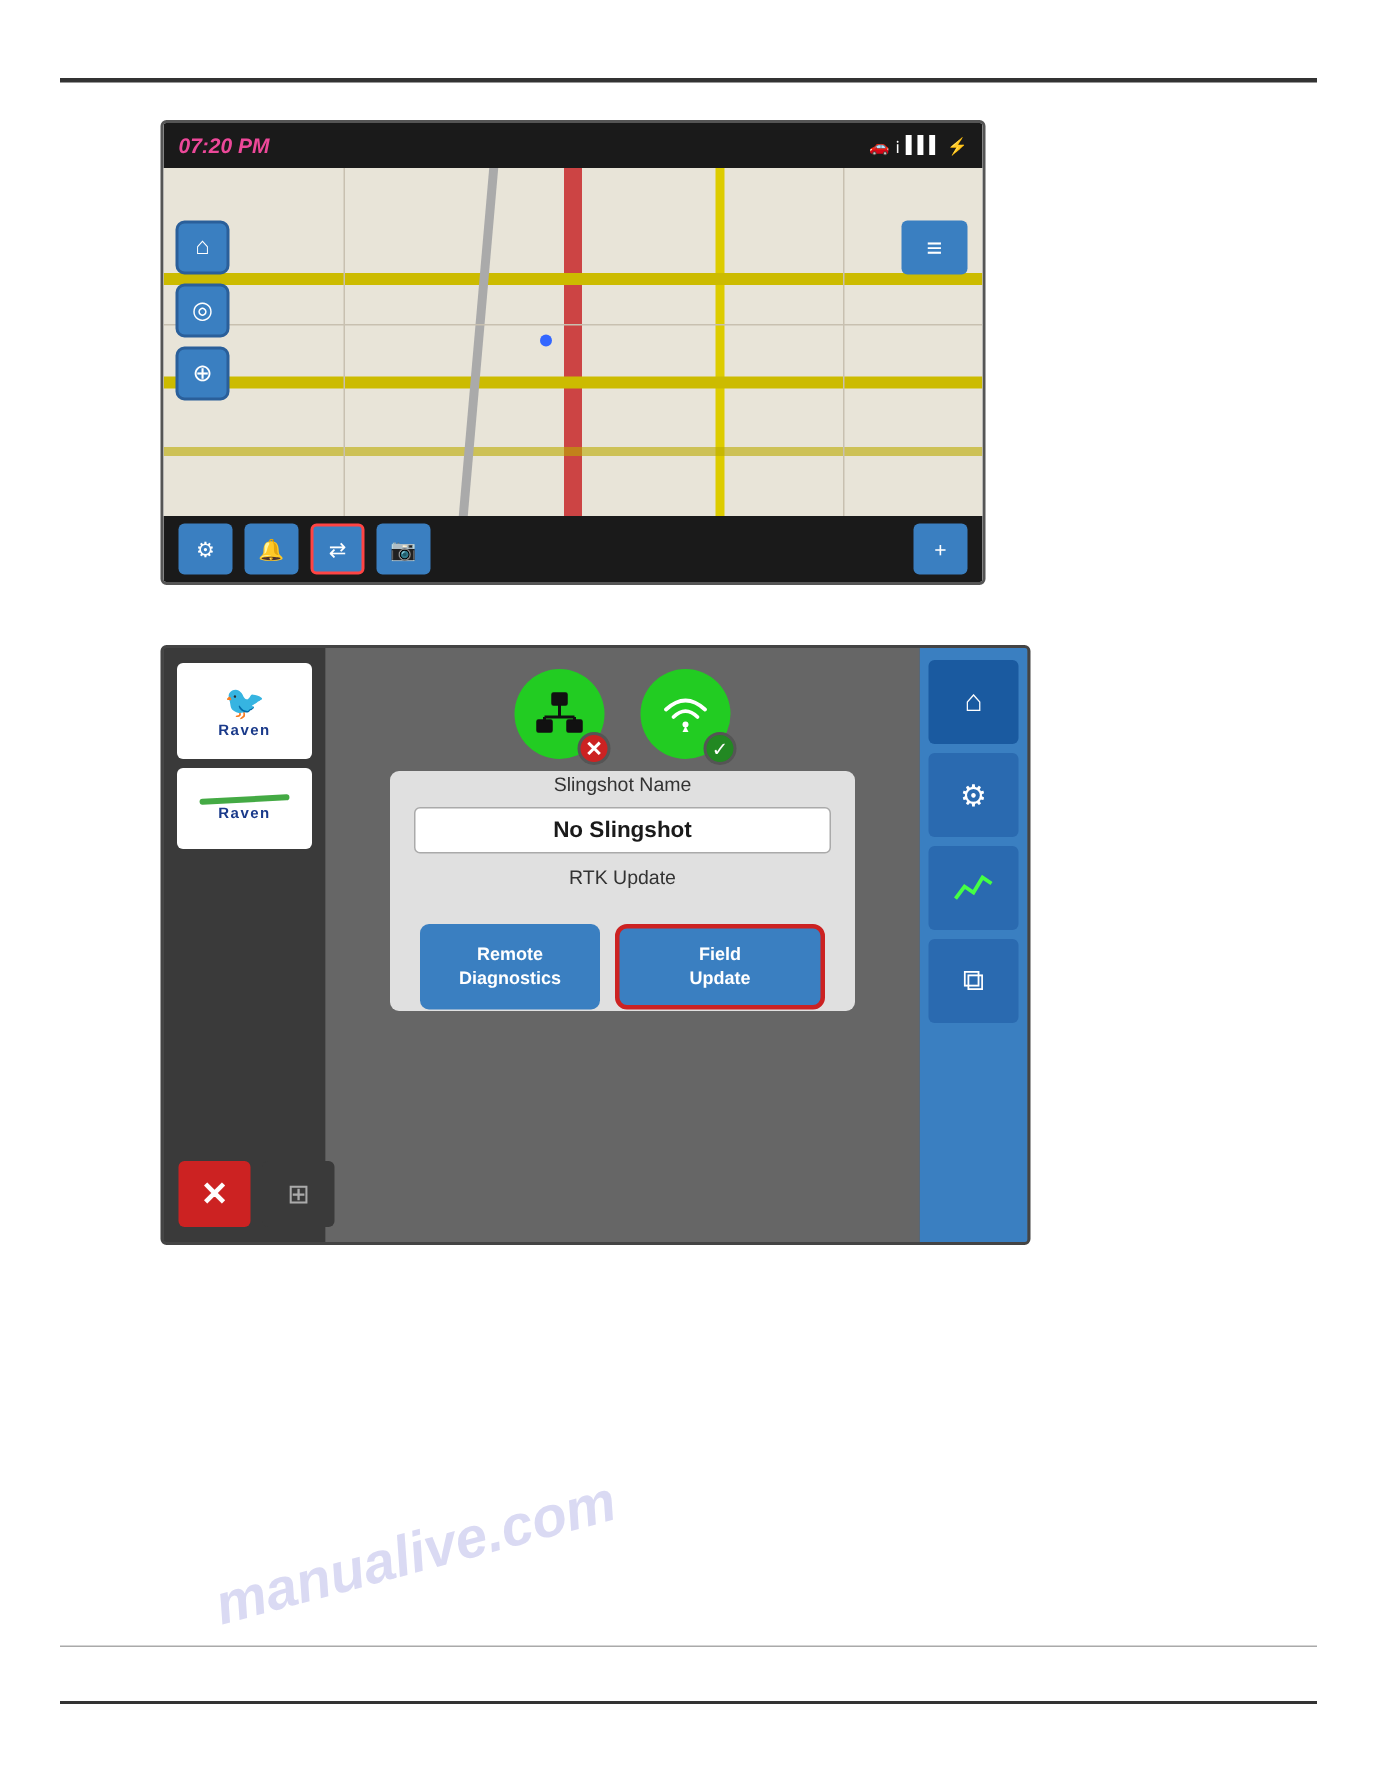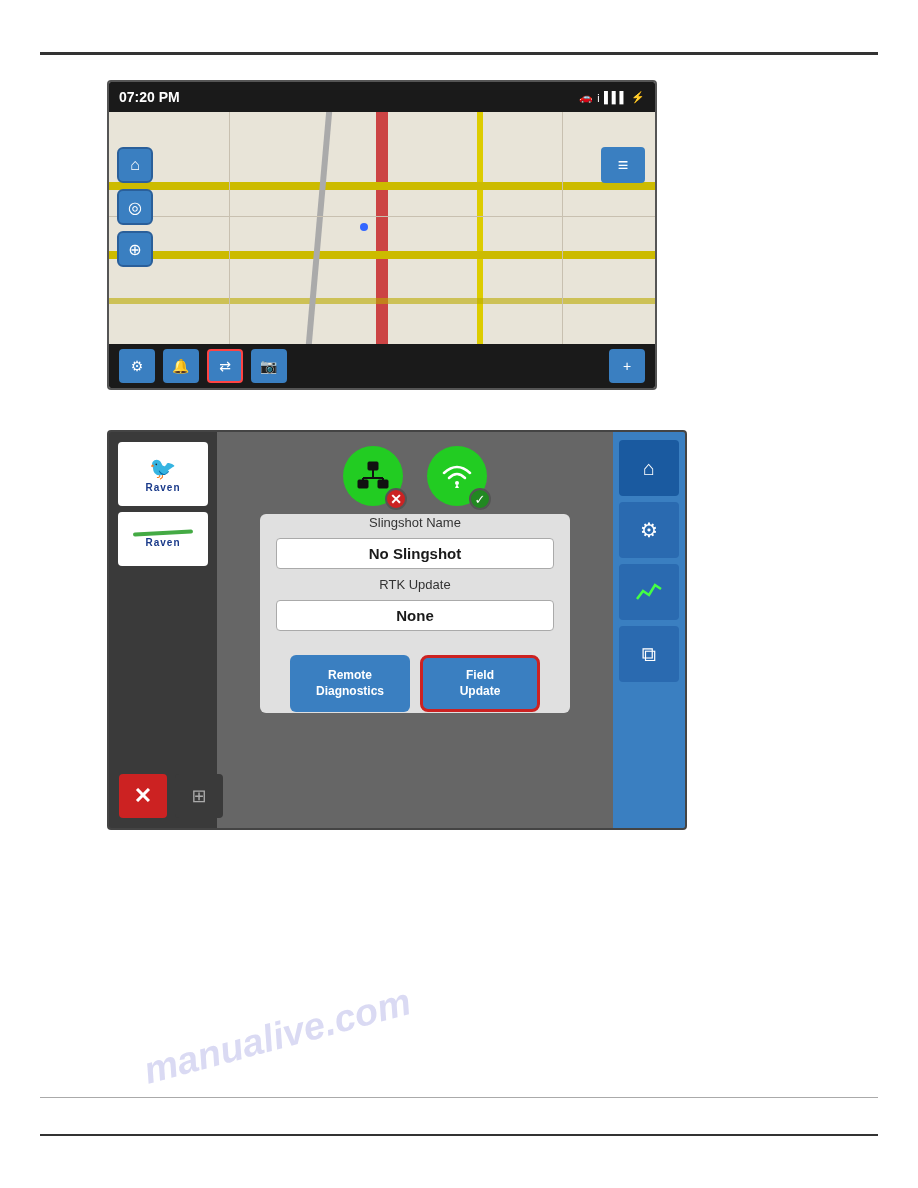--- a/index.html
+++ b/index.html
@@ -60,23 +60,24 @@
       top: 0; left: 0; right: 0;
       height: 30px;
       background: #1a1a1a;
       display: flex;
       align-items: center;
       justify-content: space-between;
       padding: 0 10px;
       z-index: 10;
     }
     .status-bar .time {
-      color: #ffffff;
+      color: #ec4899;
       font-size: 14px;
       font-weight: bold;
+      font-style: italic;
     }
     .status-icons {
       display: flex;
       align-items: center;
       gap: 4px;
     }
     .status-icon {
       color: white;
       font-size: 11px;
     }
@@ -526,21 +527,21 @@
       background: #3a7fc1;
       color: white;
       border: 3px solid #cc2222;
       border-radius: 8px;
       padding: 10px 14px;
       font-size: 12px;
       font-weight: bold;
       cursor: pointer;
       text-align: center;
       line-height: 1.3;
-      width: 120px;
+      width: 140px;
     }
 
     
     .watermark {
       position: absolute;
       bottom: 130px;
       left: 140px;
       font-size: 38px;
       color: rgba(150, 150, 220, 0.35);
       font-weight: bold;
@@ -653,21 +654,20 @@
         </svg>
         <div class="check-badge">✓</div>
       </div>
     </div>
 
     <div class="white-dialog">
       <div class="dialog-label">Slingshot Name</div>
       <div class="dialog-input-box">No Slingshot</div>
 
       <div class="dialog-label">RTK Update</div>
-      <div class="dialog-input-box">None</div>
 
       <div class="dialog-buttons">
         <button class="diag-btn">Remote<br>Diagnostics</button>
         <button class="field-update-btn">Field<br>Update</button>
       </div>
     </div>
   </div>
 
   <div class="bottom-left-btns">
     <div class="close-btn">✕</div>

